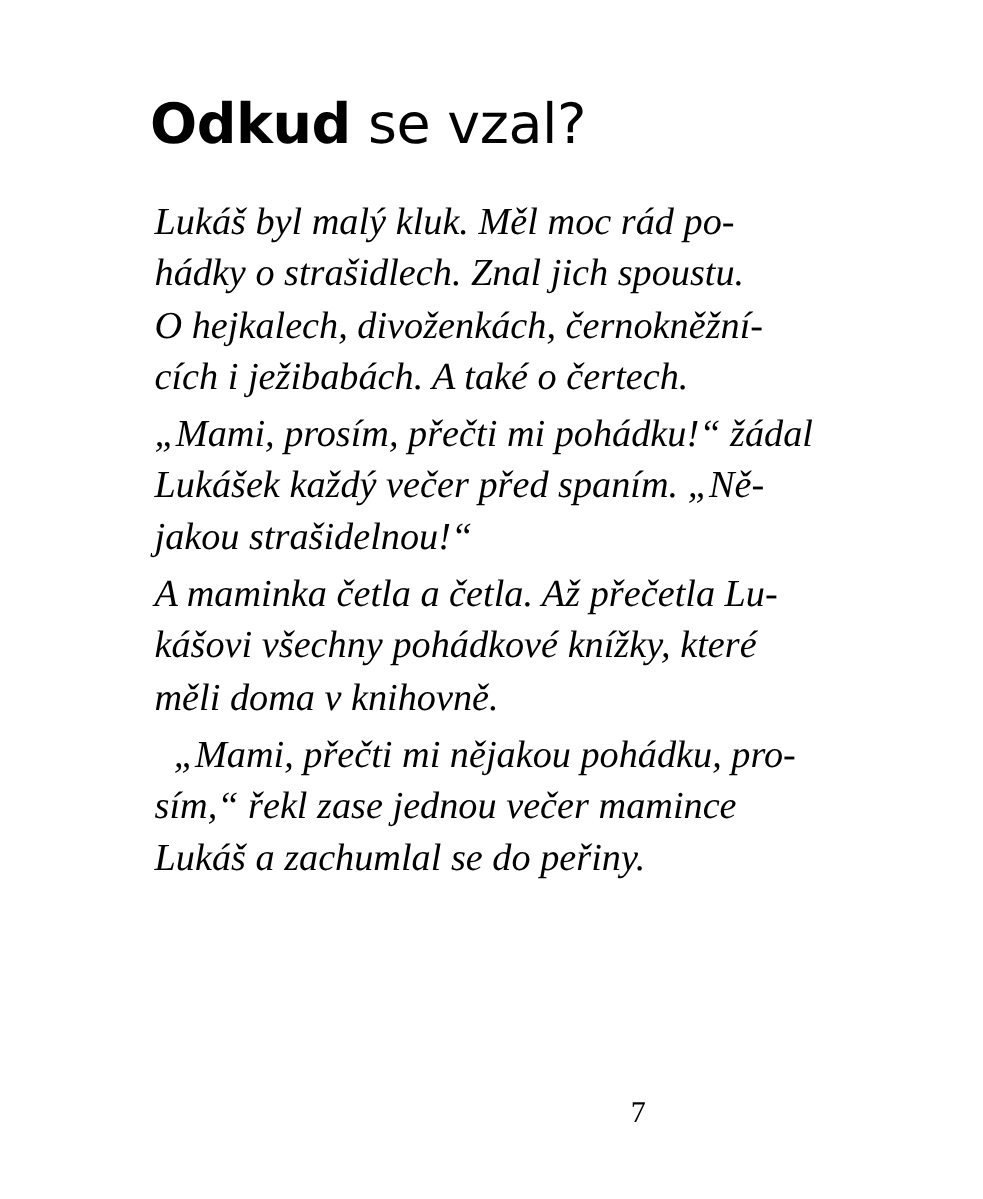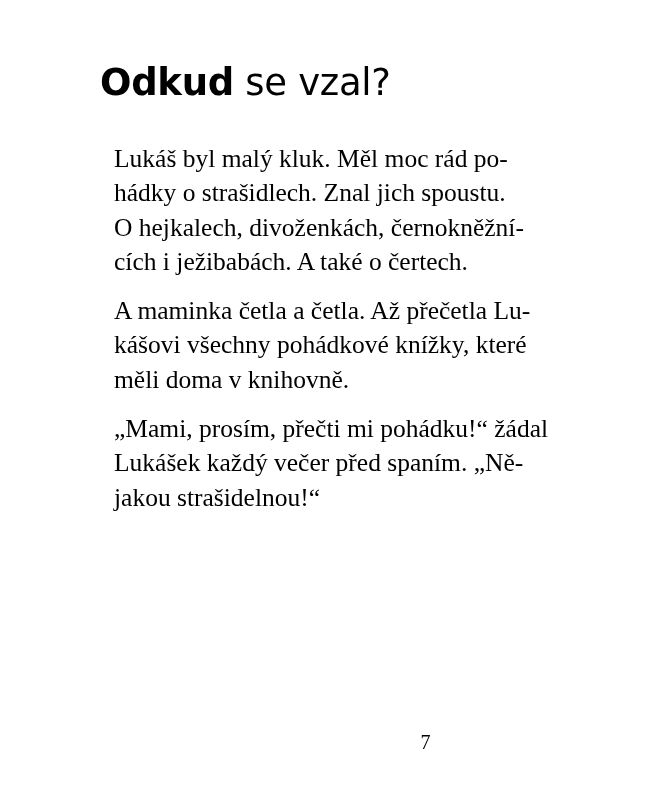--- a/index.html
+++ b/index.html
@@ -47,23 +47,24 @@
     left: 99px;
     top: 127px;
     width: 468px;
     font-family: "Liberation Serif", serif;
     font-size: 25.5px;
     line-height: 34.3px;
     color: #000;
     text-align: left;
   }
   .body-text p {
-    margin: 15px;
+    margin: 4px;
     padding: 0;
     white-space: pre-wrap;
+    font-style: italic;
   }
   .page-number {
     position: absolute;
     left: 0;
     top: 731px;
     width: 655px;
     text-align: center;
     font-family: "Liberation Serif", serif;
     font-size: 20px;
     color: #000;
@@ -80,25 +81,28 @@
 
   <h1 class="title">
     <span class="strong">Odkud</span><span class="light"> se vzal?</span>
   </h1>
 
   <div class="body-text">
     <p>Lukáš byl malý kluk. Měl moc rád po-
 hádky o strašidlech. Znal jich spoustu.
 O hejkalech, divoženkách, černokněžní-
 cích i ježibabách. A také o čertech.</p>
+    <p>„Mami, prosím, přečti mi pohádku!“ žádal
+Lukášek každý večer před spaním. „Ně-
+jakou strašidelnou!“</p>
     <p>A maminka četla a četla. Až přečetla Lu-
 kášovi všechny pohádkové knížky, které
 měli doma v knihovně.</p>
-    <p>„Mami, prosím, přečti mi pohádku!“ žádal
-Lukášek každý večer před spaním. „Ně-
-jakou strašidelnou!“</p>
+    <p>  „Mami, přečti mi nějakou pohádku, pro-
+sím,“ řekl zase jednou večer mamince
+Lukáš a zachumlal se do peřiny.</p>
   </div>
 
   <div class="page-number">
     <span>7</span>
   </div>
 
 </div>
 
 </body></html>

